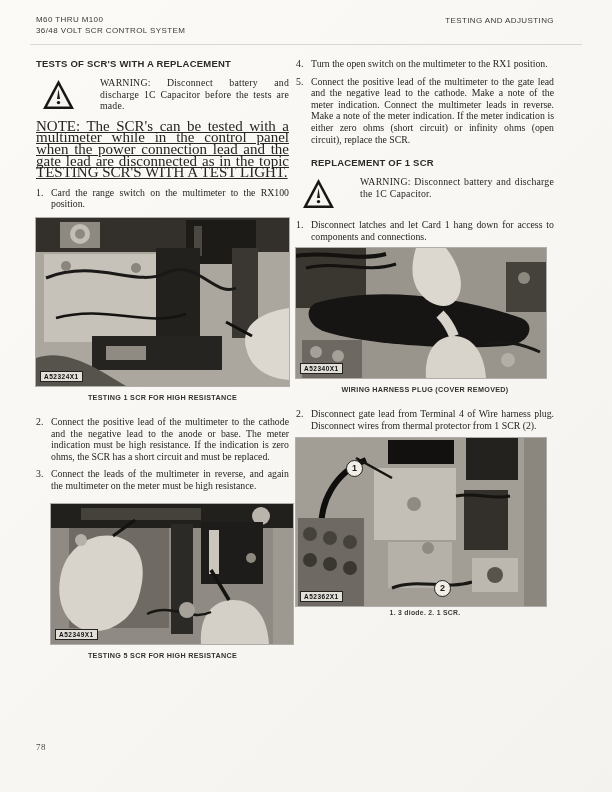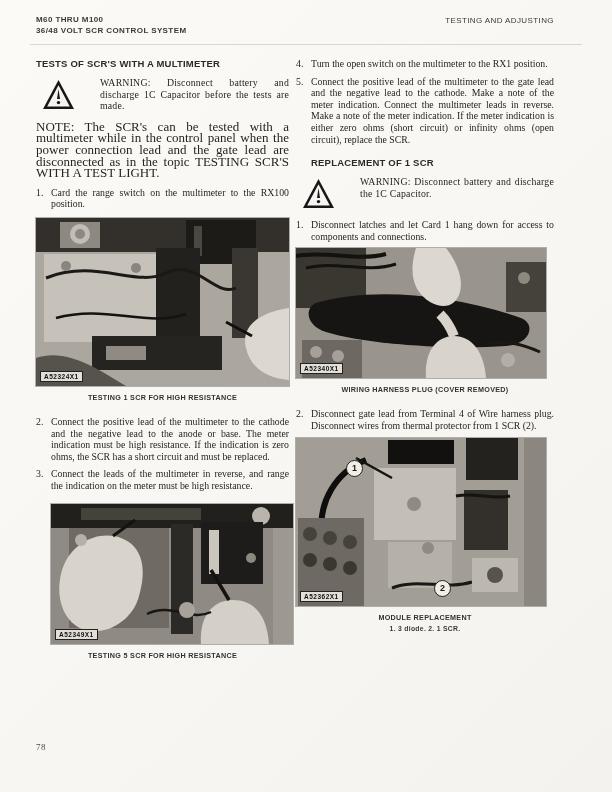--- a/index.html
+++ b/index.html
@@ -10,21 +10,21 @@
     background: linear-gradient(135deg, #fbfaf7 0%, #f7f6f2 60%, #f3f2ee 100%);
     font-family: "Liberation Serif", serif;
     color: #22211f;
     overflow: hidden;
   }
 
   
   .header-left {
     position: absolute; left: 36px; top: 14px;
     font-family: "Liberation Sans", sans-serif;
-    font-weight: bold; font-size: 8px; line-height: 11px;
+    font-weight: normal; font-size: 8px; line-height: 11px;
     letter-spacing: .4px; color: #3a3936;
   }
   .header-right {
     position: absolute; right: 58px; top: 16px;
     font-family: "Liberation Sans", sans-serif;
     font-weight: normal; font-size: 8px; letter-spacing: .4px; color: #3a3936;
   }
   .header-rule {
     position: absolute; left: 30px; top: 44px; width: 552px; height: 1px;
     background: rgba(120,115,108,.25);
@@ -35,22 +35,23 @@
   .col-left  { left: 36px;  width: 253px; }
   .col-right { left: 296px; width: 258px; }
 
   .section-title {
     font-family: "Liberation Sans", sans-serif;
     font-weight: bold; font-size: 9.5px; letter-spacing: .2px;
     color: #2c2b28; margin-bottom: 8px;
   }
 
   p.body-text {
-    font-size: 13px; line-height: 11.6px; text-align: justify;
+    font-size: 15px; line-height: 11.6px; text-align: justify;
     color: #262522;
+    text-decoration: underline;
   }
 
   
   .warning-block { position: relative; min-height: 34px; margin-bottom: 9px; }
   .warning-icon { position: absolute; left: 6px; top: 2px; width: 33px; height: 31px; }
   .warning-text {
     margin-left: 64px; font-size: 9.8px; line-height: 11.6px;
     text-align: justify; letter-spacing: .2px; color: #262522;
   }
 
@@ -112,21 +113,21 @@
 
 <div class="header-left">
   <div>M60 THRU M100</div>
   <div>36/48 VOLT SCR CONTROL SYSTEM</div>
 </div>
 <div class="header-right">TESTING AND ADJUSTING</div>
 <div class="header-rule"></div>
 
 <div class="col col-left">
 
-  <div class="section-title">TESTS OF SCR'S WITH A MULTIMETER</div>
+  <div class="section-title">TESTS OF SCR'S WITH A REPLACEMENT</div>
 
   <div class="warning-block">
     <span class="warning-icon">
       <svg viewBox="0 0 33 31">
         <path d="M16.5 1 L32 30 L1 30 Z" fill="#181715"></path>
         <path d="M16.5 6.2 L27.8 27.6 L5.2 27.6 Z" fill="#f6f5f1"></path>
         <path d="M16.5 10 L18 20 L15 20 Z" fill="#181715"></path>
         <circle cx="16.5" cy="23.6" r="1.7" fill="#181715"></circle>
       </svg>
     </span>
@@ -165,21 +166,21 @@
     <span class="photo-label">A52324X1</span>
   </div>
   <div class="caption">TESTING 1 SCR FOR HIGH RESISTANCE</div>
 
   <div class="step mt14">
     <span class="num">2.</span>
     <span class="txt">Connect the positive lead of the multimeter to the cathode and the negative lead to the anode or base. The meter indication must be high resistance. If the indication is zero ohms, the SCR has a short circuit and must be replaced.</span>
   </div>
   <div class="step">
     <span class="num">3.</span>
-    <span class="txt">Connect the leads of the multimeter in reverse, and range the indication on the meter must be high resistance.</span>
+    <span class="txt">Connect the leads of the multimeter in reverse, and again the multimeter on the meter must be high resistance.</span>
   </div>
 
   <div class="photo mt12" style="width:242px;height:140px;">
     <svg viewBox="0 0 242 140" preserveAspectRatio="none">
       <rect width="242" height="140" fill="#8f8b84"></rect>
       <rect x="0" y="0" width="242" height="24" fill="#22201d"></rect>
       <rect x="30" y="4" width="120" height="12" fill="#45423c"></rect>
       <circle cx="210" cy="12" r="9" fill="#b9b5ad"></circle>
       <rect x="150" y="18" width="62" height="62" fill="#1d1c1a"></rect>
       <rect x="158" y="26" width="10" height="44" fill="#caC6be"></rect>
@@ -284,18 +285,17 @@
       <path d="M60 20 L96 40" stroke="#15140f" stroke-width="2.5"></path>
     </svg>
     <div class="callout" style="left:50px; top:22px;">
       <span>1</span>
     </div>
     <div class="callout" style="left:138px; top:142px;">
       <span>2</span>
     </div>
     <span class="photo-label">A52362X1</span>
   </div>
-  <div class="caption">MODULE REPLACEMENT</div>
   <div class="subcaption">1. 3 diode.  2. 1 SCR.</div>
 
 </div>
 
 <div class="page-number">78</div>
 
 </body></html>

